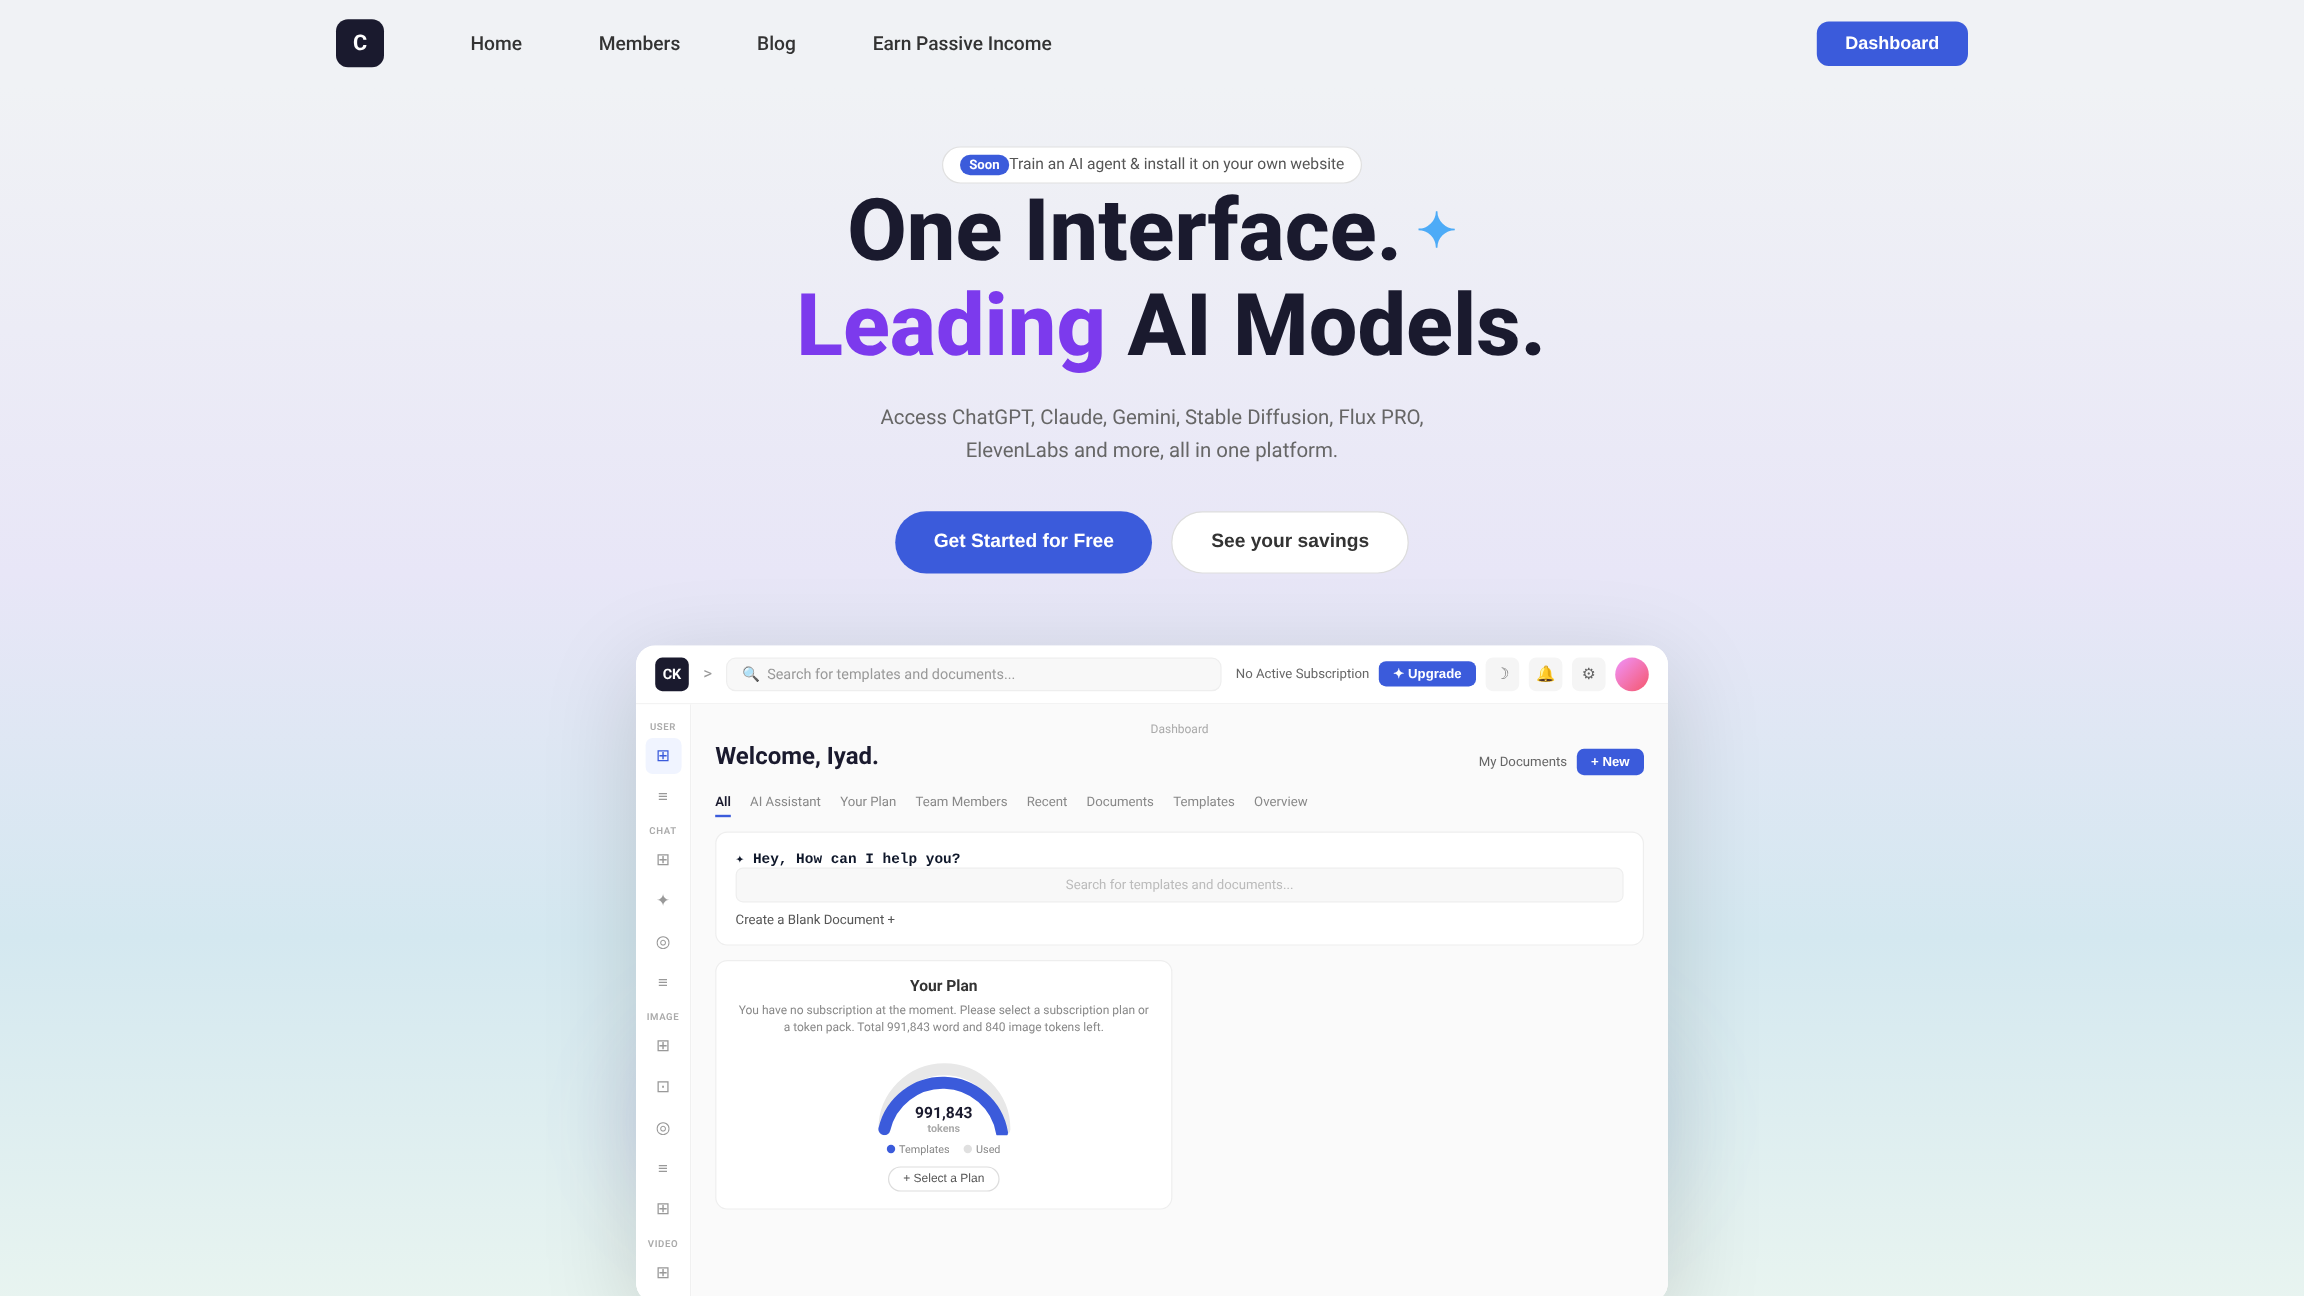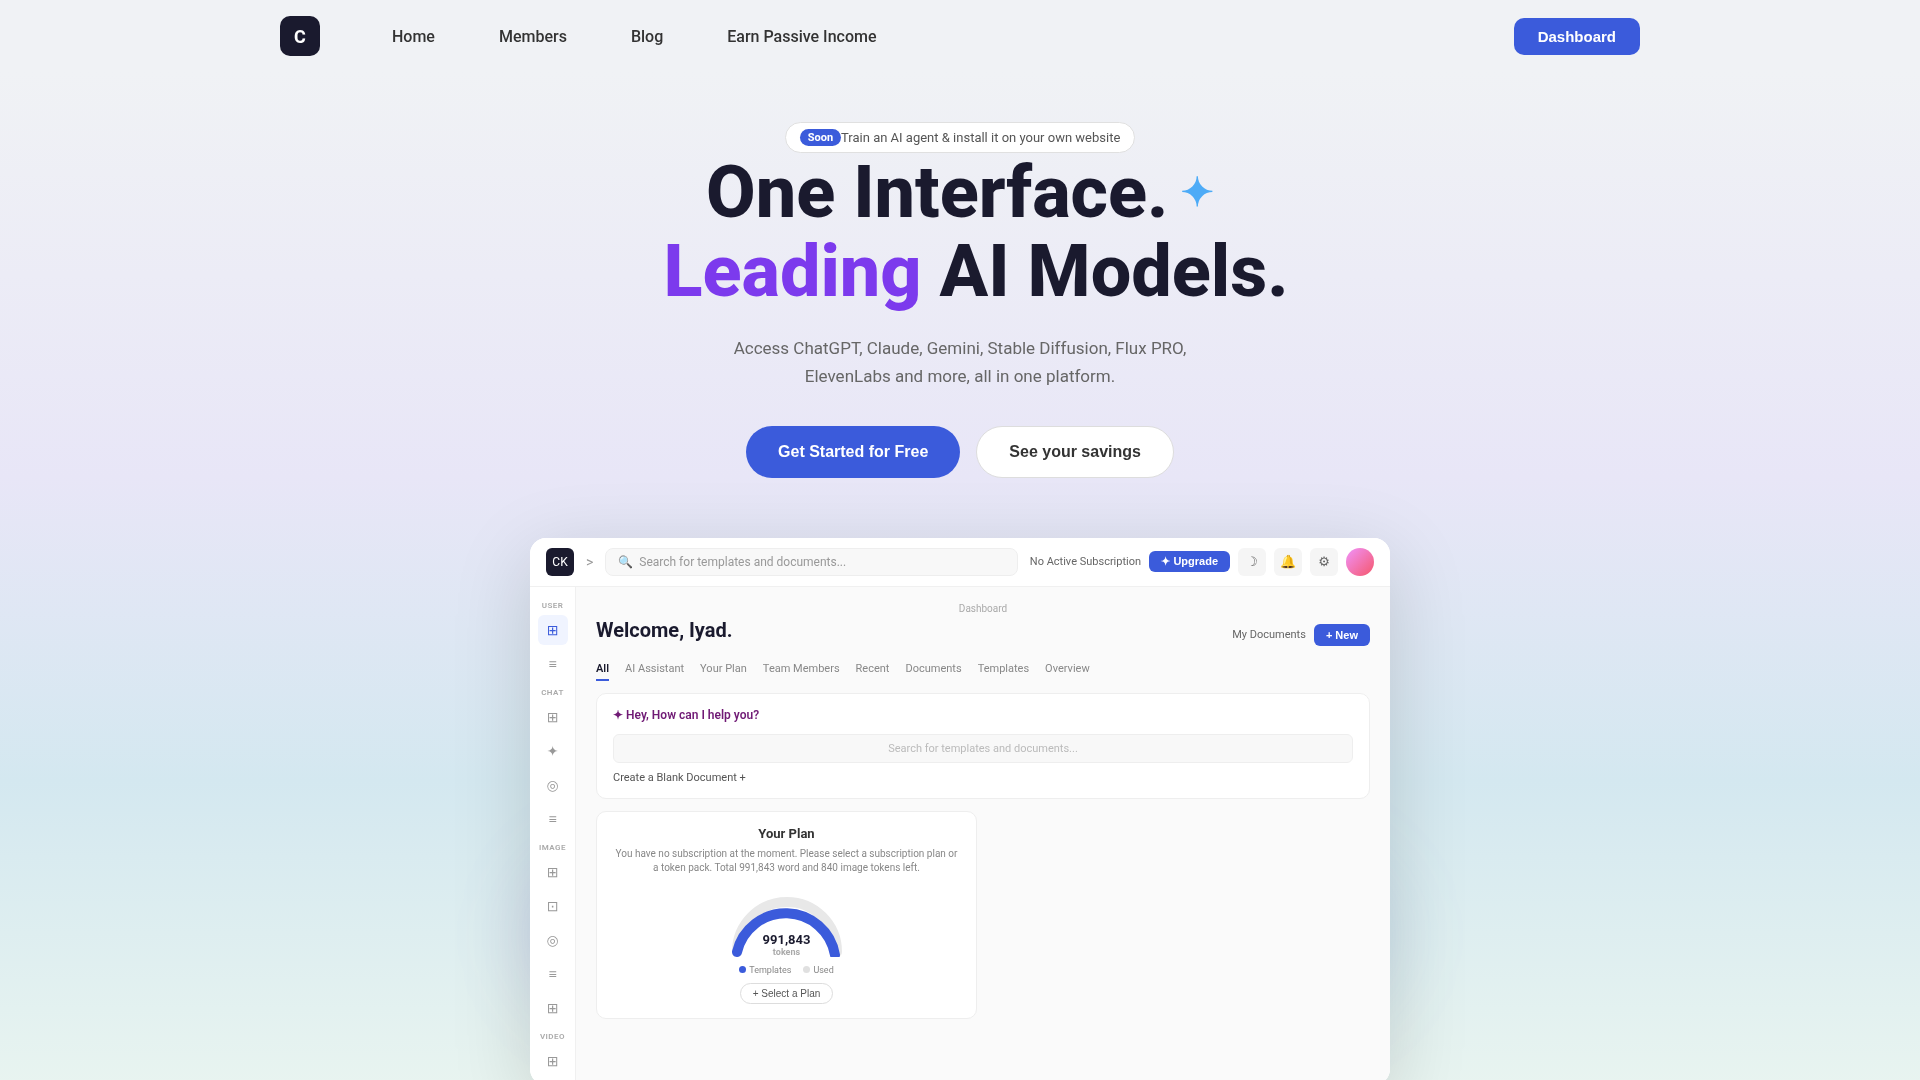--- a/index.html
+++ b/index.html
@@ -181,21 +181,21 @@
     .db-logo {
       width: 28px;
       height: 28px;
       background: #1a1a2e;
       border-radius: 6px;
       display: flex;
       align-items: center;
       justify-content: center;
       color: white;
       font-size: 12px;
-      font-weight: 400;
+      font-weight: 700;
     }
     .db-arrow { color: #999; font-size: 14px; }
     .db-search {
       flex: 1;
       background: #f8f8f8;
       border: 1px solid #eee;
       border-radius: 8px;
       padding: 6px 12px;
       font-size: 12px;
       color: #999;
@@ -336,22 +336,23 @@
       padding: 14px 16px;
       margin-bottom: 12px;
       border: 1px solid #eee;
     }
     .db-ai-header {
       display: flex;
       align-items: center;
       gap: 6px;
       font-size: 12px;
       font-weight: 600;
-      color: #701a75;
-      margin-bottom: 12px;
+      color: #0f172a;
+      margin-bottom: 0;
+      font-family: Liberation Mono, monospace;
     }
     .db-ai-search {
       background: #f8f8f8;
       border: 1px solid #eee;
       border-radius: 6px;
       padding: 7px 12px;
       font-size: 11px;
       color: #bbb;
       width: 100%;
       margin-bottom: 8px;

